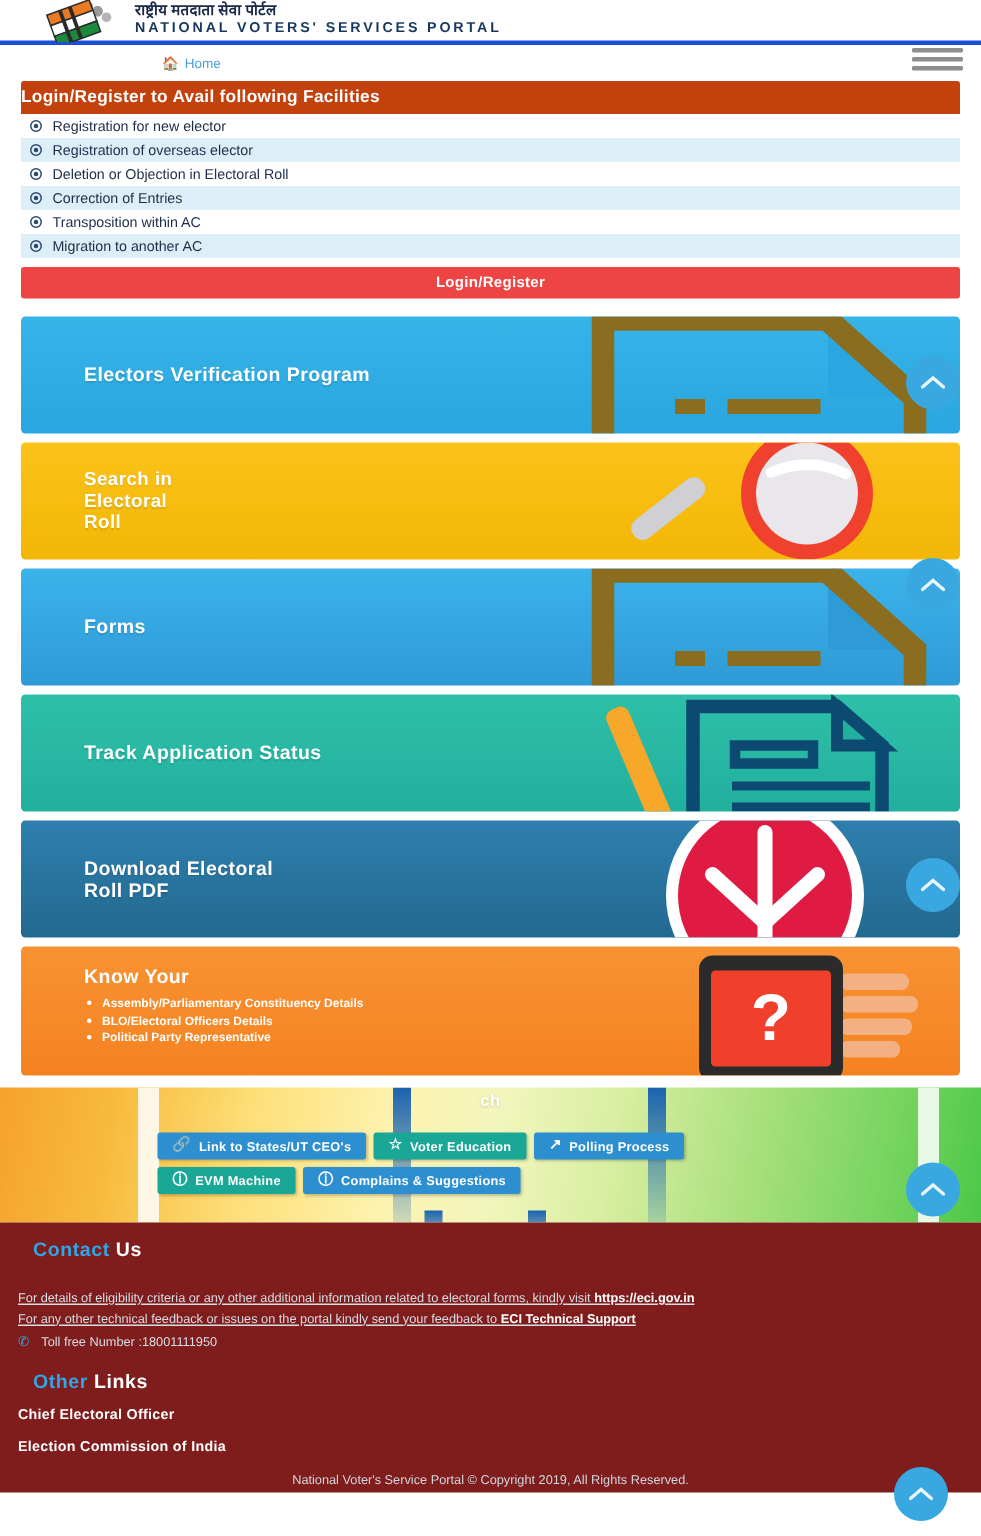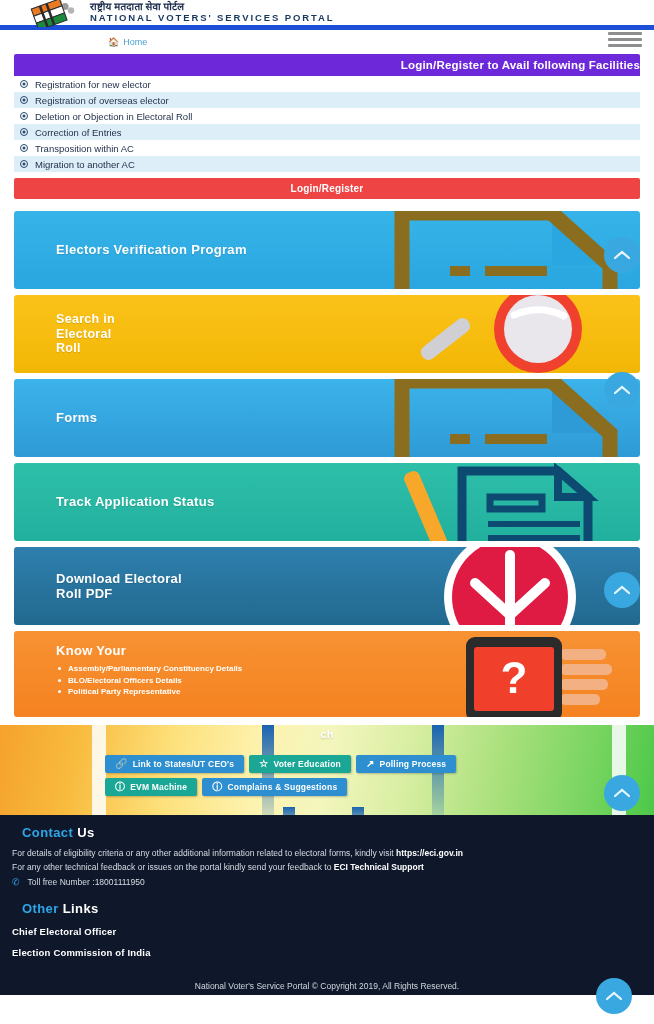--- a/index.html
+++ b/index.html
@@ -8,21 +8,21 @@
     font-family: "Liberation Sans", sans-serif;
     background: #ffffff;
     overflow: hidden;
   }
   .page { position: relative; width: 654px; height: 1024px; background:#fff; }
 
   
   .header {
     position: relative; height: 30px; background: #fff;
     display: flex; align-items: center; padding-left: 28px;
-    border-bottom: 5px solid #1d4ed8;
+    border-bottom: 3px solid #1d4ed8;
   }
   .logo-mark { width: 52px; height: 28px; position: relative; flex: none; }
   .logo-mark svg { display:block; }
   .brand { margin-left: 10px; line-height: 1.05; }
   .brand-hi {
     font-size: 10px; font-weight: bold; color: #1a2a4a;
     letter-spacing: .2px; font-family: "Liberation Serif", serif;
   }
   .brand-en {
     font-size: 9.5px; font-weight: bold; color: #17375e;
@@ -38,21 +38,21 @@
   .crumb .home-ic { font-size: 9px; color:#4a9fd4; }
   .hamburger {
     position:absolute; right: 12px; top: 2px;
     width: 34px; display:flex; flex-direction:column; gap:3px; cursor:pointer;
   }
   .hamburger span { display:block; height: 3px; background:#8e8e8e; border-radius:1px; }
 
   
   .facilities { padding: 0 14px; }
   .fac-head {
-    background: #6d28d9; color: #fff; text-align:right;
+    background: #c2410c; color: #fff; text-align:left;
     font-size: 11.5px; font-weight: bold; letter-spacing: .2px;
     padding: 5px 0 5px; border-radius: 2px 2px 0 0;
   }
   .fac-list { list-style:none; }
   .fac-item {
     display:flex; align-items:center; gap: 7px;
     font-size: 9.5px; font-weight: normal; color:#1d2d47;
     padding: 4px 0 4px 6px; height: 16px;
   }
   .fac-item:nth-child(odd) { background:#ffffff; }
@@ -144,26 +144,26 @@
     display:flex; align-items:center; gap: 5px; cursor:pointer;
     color:#fff; font-size: 8.5px; font-weight:bold; letter-spacing:.2px;
     padding: 4px 10px; border-radius: 2px; white-space:nowrap;
     box-shadow: 1px 1px 2px rgba(0,0,0,.22);
   }
   .lb-blue  { background:#2d8fd0; }
   .lb-teal  { background:#1aa795; }
   .linkbtn .lic { font-size: 10px; line-height:1; display:flex; }
 
   
-  .footer { background:#0f172a; padding: 10px 12px 0; position:relative; height: 180px; }
+  .footer { background:#7f1d1d; padding: 10px 12px 0; position:relative; height: 180px; }
   .f-title { font-size: 13px; font-weight:bold; letter-spacing:.4px; margin-left: 10px; }
   .f-title .accent { color:#2ea6e8; }
   .f-title .plain  { color:#ffffff; }
   .f-body {
-    color:#d6dde4; font-size: 8.5px; line-height: 1.6; margin-top: 7px;
+    color:#d6dde4; font-size: 8.5px; line-height: 1.6; margin-top: 19px; text-decoration: underline;
   }
   .f-body b { color:#ffffff; }
   .f-phone { display:flex; align-items:center; gap: 8px; margin-top: 3px; color:#d6dde4; font-size:8.5px; }
   .f-phone .ph-ic { color:#2ea6e8; font-size:9px; }
   .otherlinks { margin-top: 14px; }
   .ol-item {
     display:block; color:#ffffff; font-size:9.5px; font-weight:bold;
     margin-top: 10px; text-decoration:none; cursor:pointer; letter-spacing:.2px;
   }
   .copyright {

